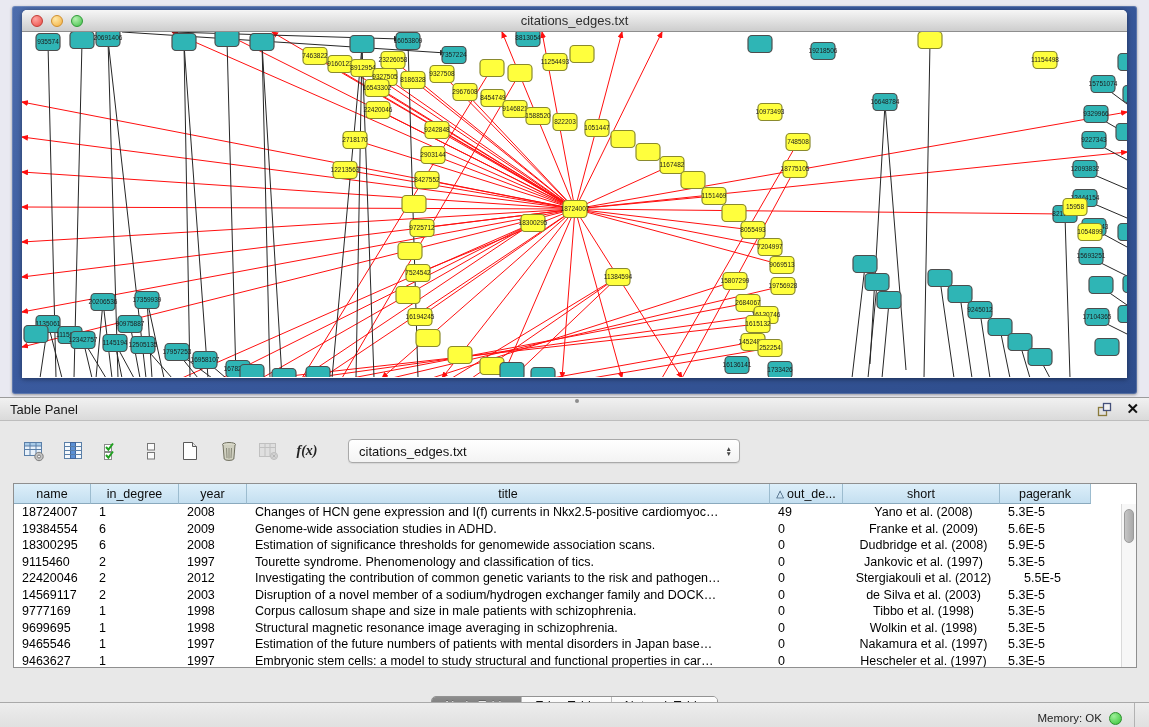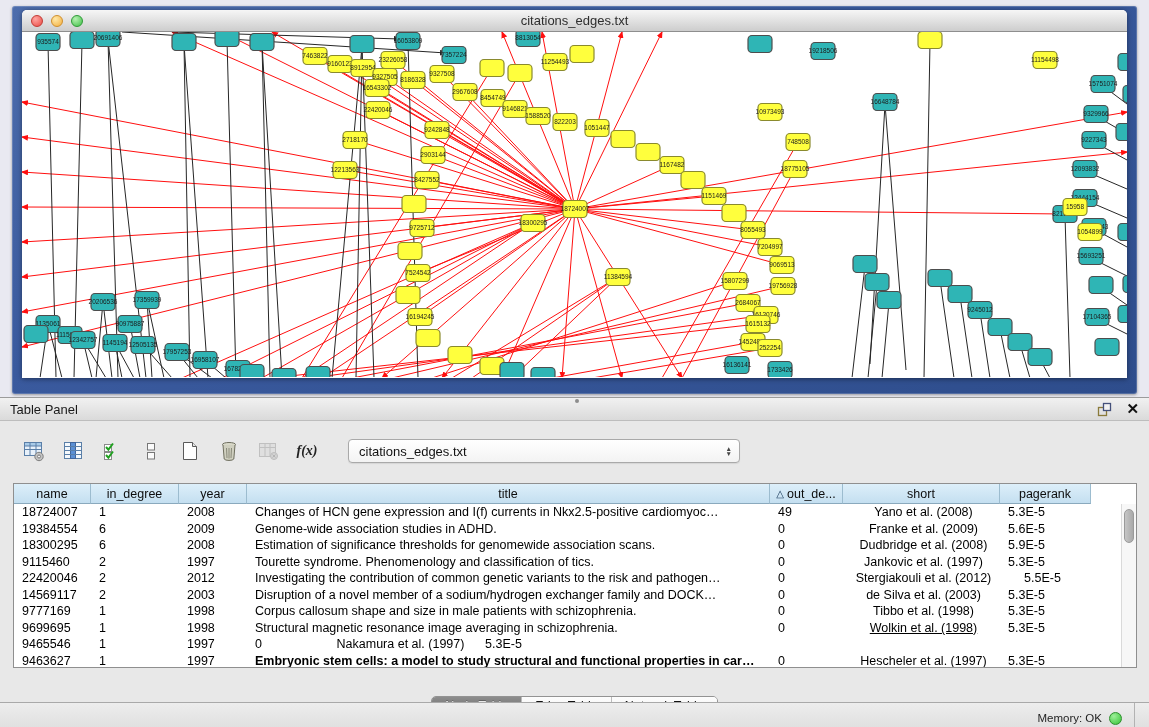--- a/index.html
+++ b/index.html
@@ -841,36 +841,37 @@
             <div class="td" style="width: 73px;">0</div>
             <div class="td" style="width: 157px; text-align: center;">Tibbo et al. (1998)</div>
             <div class="td" style="width: 91px;">5.3E-5</div>
           </div>
           <div class="tr">
             <div class="td" style="width: 77px;">9699695</div>
             <div class="td" style="width: 88px;">1</div>
             <div class="td" style="width: 68px;">1998</div>
             <div class="td" style="width: 523px;">Structural magnetic resonance image averaging in schizophrenia.</div>
             <div class="td" style="width: 73px;">0</div>
-            <div class="td" style="width: 157px; text-align: center; text-decoration: underline;">Wolkin et al. (1998)</div>
+            <div class="td" style="width: 157px; text-align: center;">Wolkin et al. (1998)</div>
             <div class="td" style="width: 91px;">5.3E-5</div>
           </div>
           <div class="tr">
             <div class="td" style="width: 77px;">9465546</div>
             <div class="td" style="width: 88px;">1</div>
             <div class="td" style="width: 68px;">1997</div>
+            <div class="td" style="width: 523px;">Estimation of the future numbers of patients with mental disorders in Japan base…</div>
             <div class="td" style="width: 73px;">0</div>
             <div class="td" style="width: 157px; text-align: center;">Nakamura et al. (1997)</div>
             <div class="td" style="width: 91px;">5.3E-5</div>
           </div>
           <div class="tr">
             <div class="td" style="width: 77px;">9463627</div>
             <div class="td" style="width: 88px;">1</div>
             <div class="td" style="width: 68px;">1997</div>
-            <div class="td" style="width: 523px; font-weight: bold;">Embryonic stem cells: a model to study structural and functional properties in car…</div>
+            <div class="td" style="width: 523px;">Embryonic stem cells: a model to study structural and functional properties in car…</div>
             <div class="td" style="width: 73px;">0</div>
             <div class="td" style="width: 157px; text-align: center;">Hescheler et al. (1997)</div>
             <div class="td" style="width: 91px;">5.3E-5</div>
           </div>
         </div>
       <div class="vscroll">
         <div class="vthumb"></div>
       </div>
     </div>
   </div>

